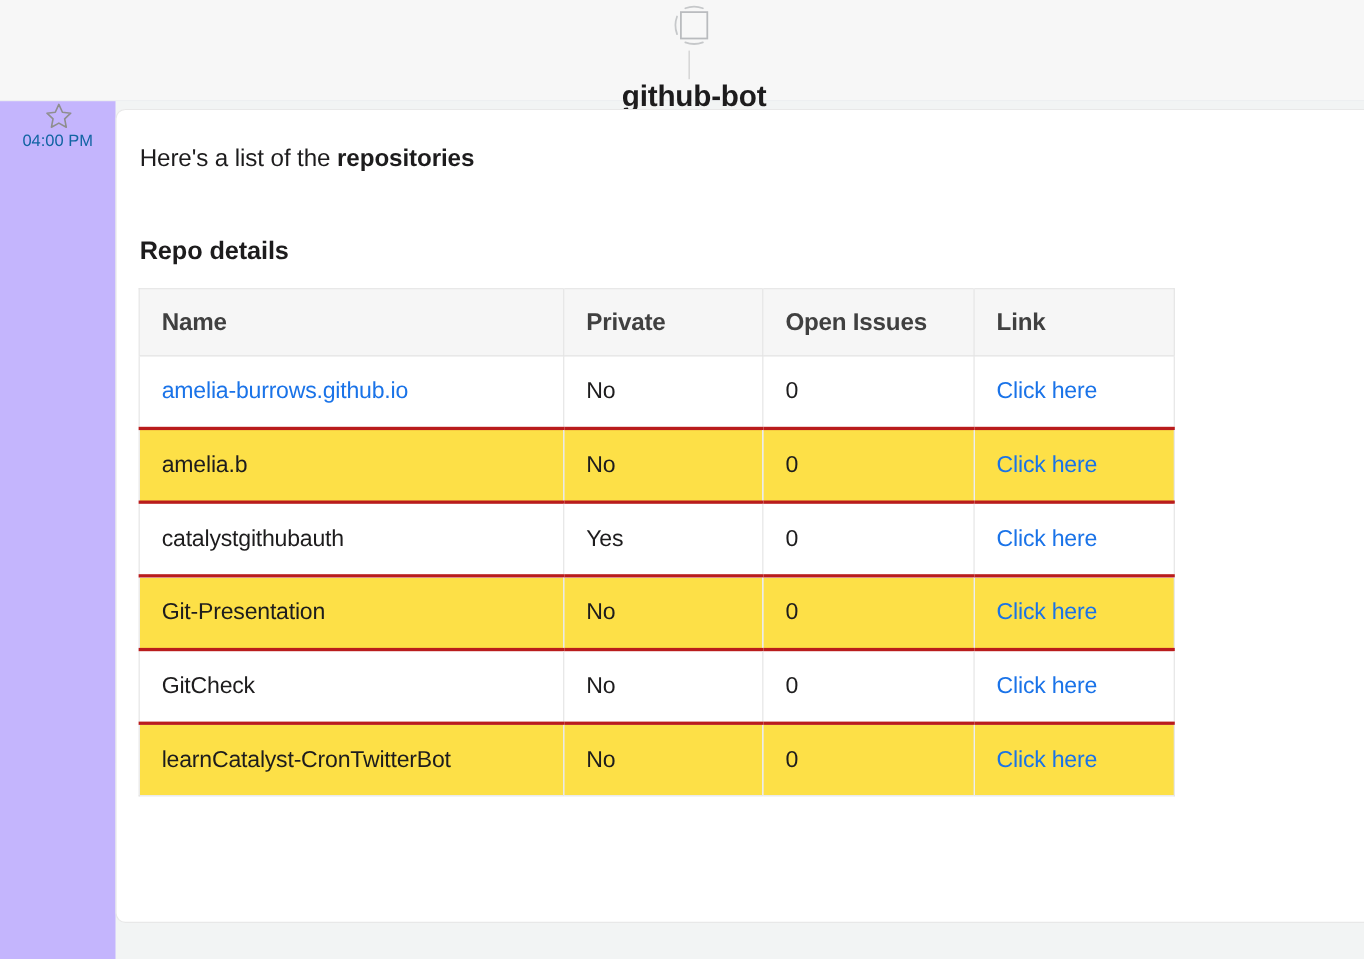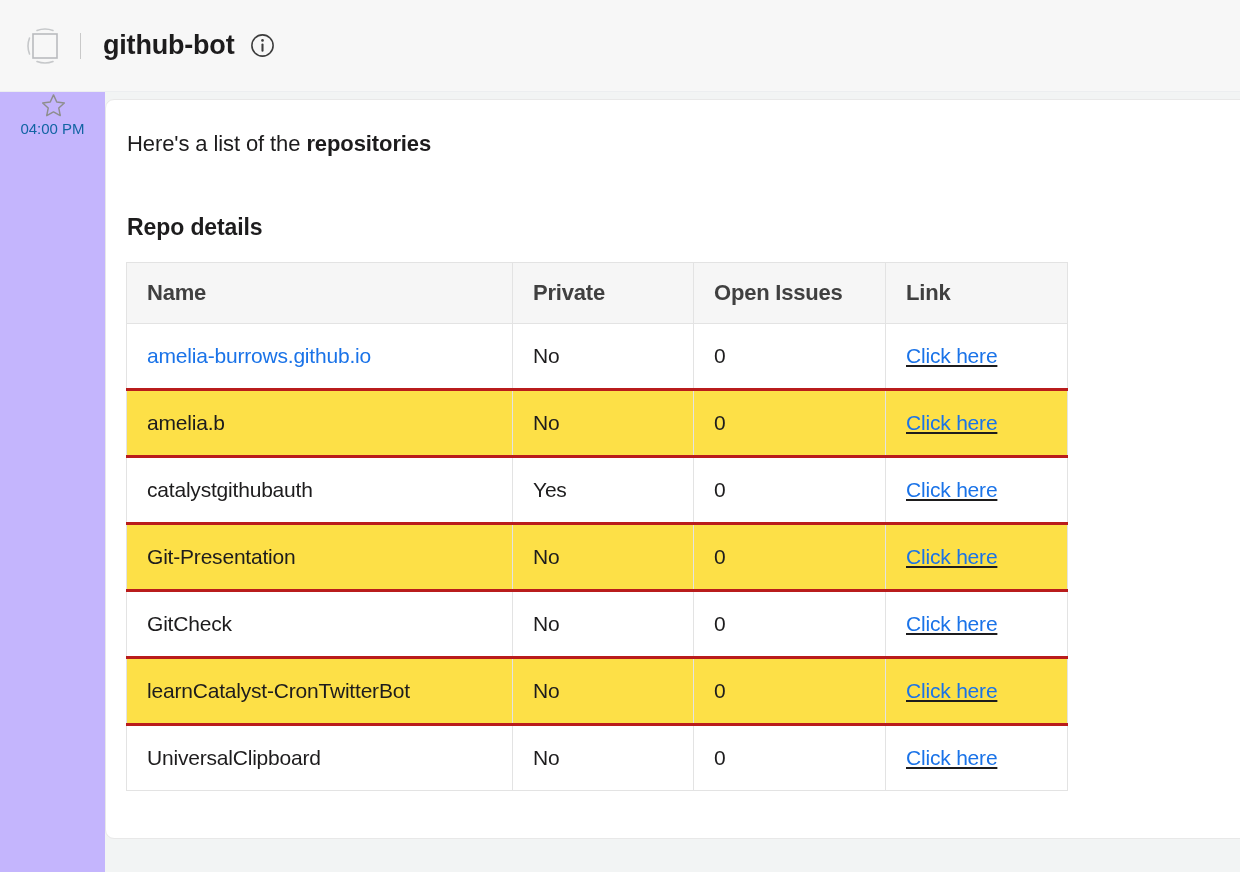--- a/index.html
+++ b/index.html
@@ -20,20 +20,21 @@
   .topbar {
     position: absolute;
     left: 0; top: 0;
     width: 1240px;
     height: 92px;
     background: #f7f7f7;
     border-bottom: 1px solid #eceef0;
     display: flex;
     align-items: center;
     box-sizing: border-box;
+    flex-direction: column;
   }
   .bot-avatar {
     width: 46px;
     height: 46px;
     margin-left: 22px;
     position: relative;
     flex: none;
   }
   .bot-avatar svg { display: block; }
 
@@ -153,21 +154,21 @@
     text-align: left;
     padding: 14px 0 14px 20px;
     border-right: 1px solid #e3e3e3;
     border-bottom: 3px solid #b91c1c;
     height: 36px;
     box-sizing: content-box;
     letter-spacing: -0.2px;
     white-space: nowrap;
     overflow: hidden;
   }
-  .repo-table tbody td:last-child { border-right: none; text-decoration: underline; }
+  .repo-table tbody td:last-child { border-right: none; }
   .repo-table tbody tr:last-child td { border-bottom: none; }
   .repo-table tbody tr.alt td { background: #fde047; }
 
   a.link {
     color: #1a73e8;
     text-decoration: none;
     cursor: pointer;
   }
 </style>
 </head>
@@ -251,22 +252,16 @@
           <td>No</td>
           <td>0</td>
           <td><a class="link">Click here</a></td>
         </tr>
         <tr class="alt">
           <td>learnCatalyst-CronTwitterBot</td>
           <td>No</td>
           <td>0</td>
           <td><a class="link">Click here</a></td>
         </tr>
-        <tr>
-          <td>UniversalClipboard</td>
-          <td>No</td>
-          <td>0</td>
-          <td><a class="link">Click here</a></td>
-        </tr>
       </tbody>
   </table>
 
 </div>
 
 </body></html>

